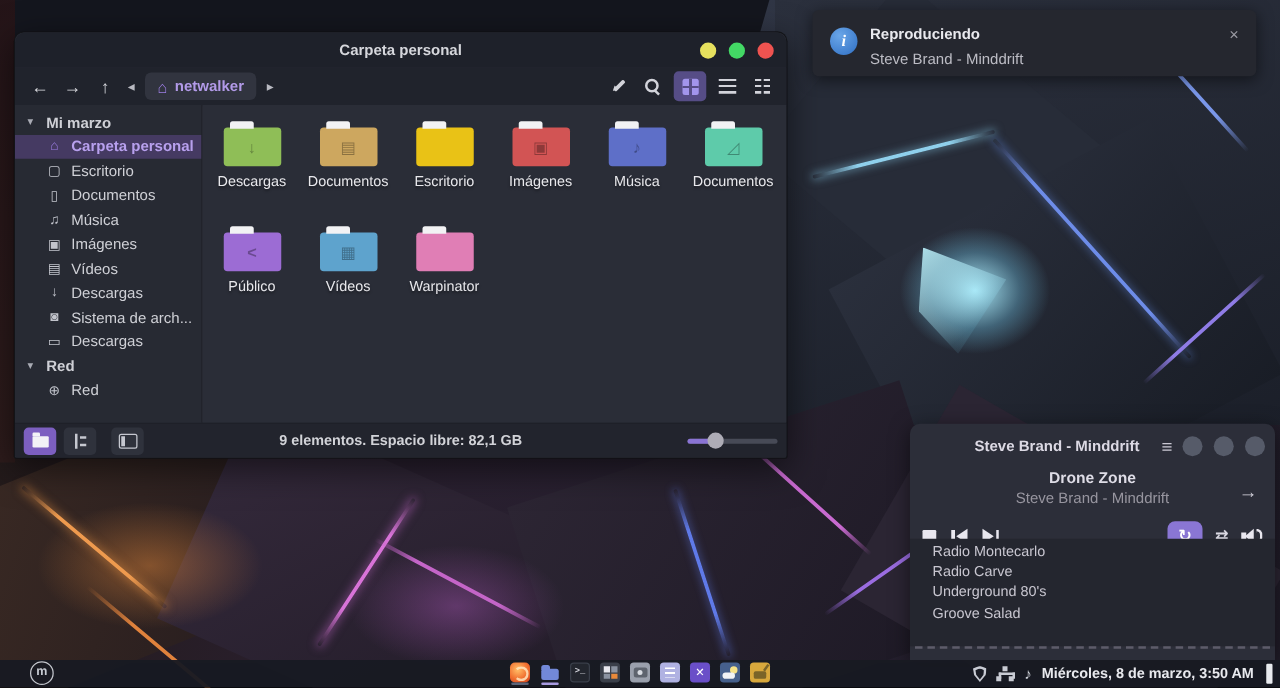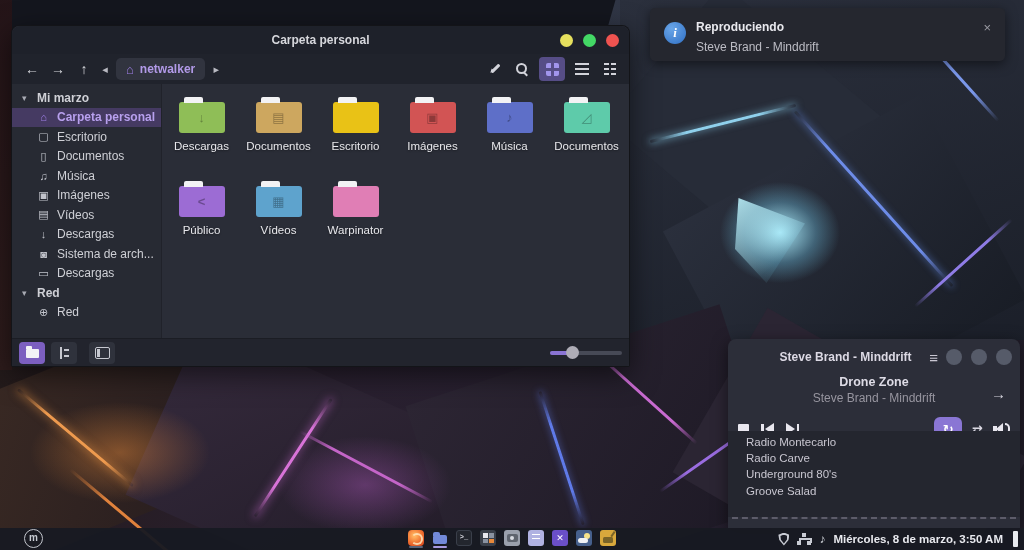--- a/index.html
+++ b/index.html
@@ -344,20 +344,21 @@
     <div class="statusbar">
       <div class="sbtn active">
           <span class="ic-folder"></span>
         </div>
       <div class="sbtn">
           <span class="ic-tree"></span>
         </div>
       <div class="sbtn" style="margin-left:6px;">
           <span class="ic-panel"></span>
         </div>
+      <div class="stext">9 elementos. Espacio libre: 82,1 GB</div>
       <div class="zoomer">
         <div class="ztrack">
           <div class="zfill"></div>
           <div class="zthumb"></div>
         </div>
       </div>
     </div>
   </div>
 
   <div class="notif">

